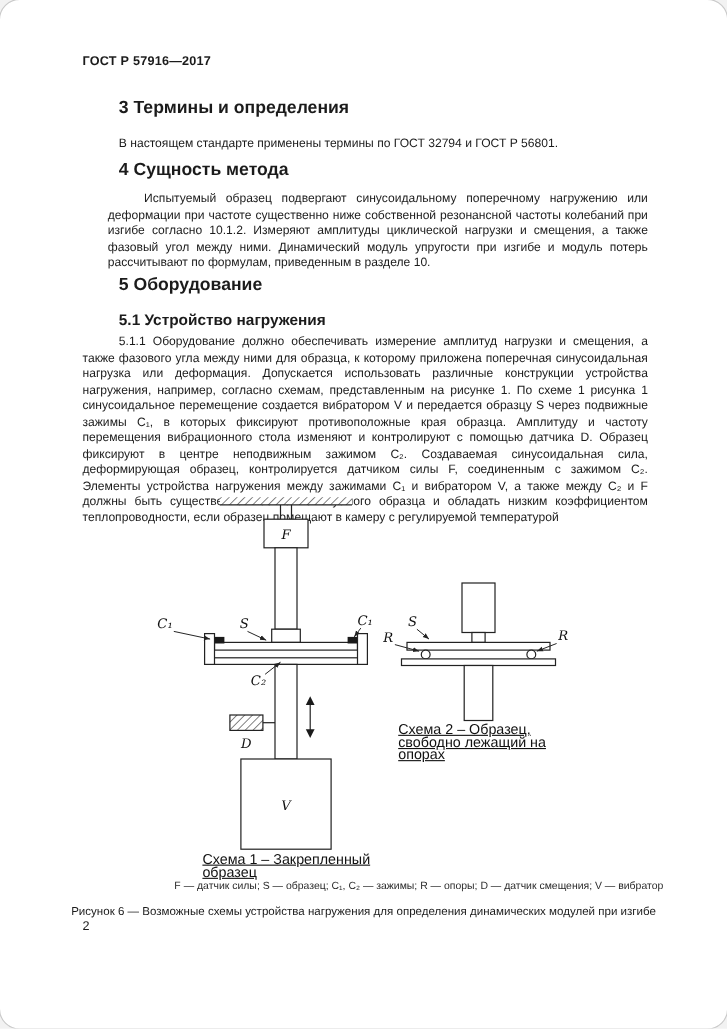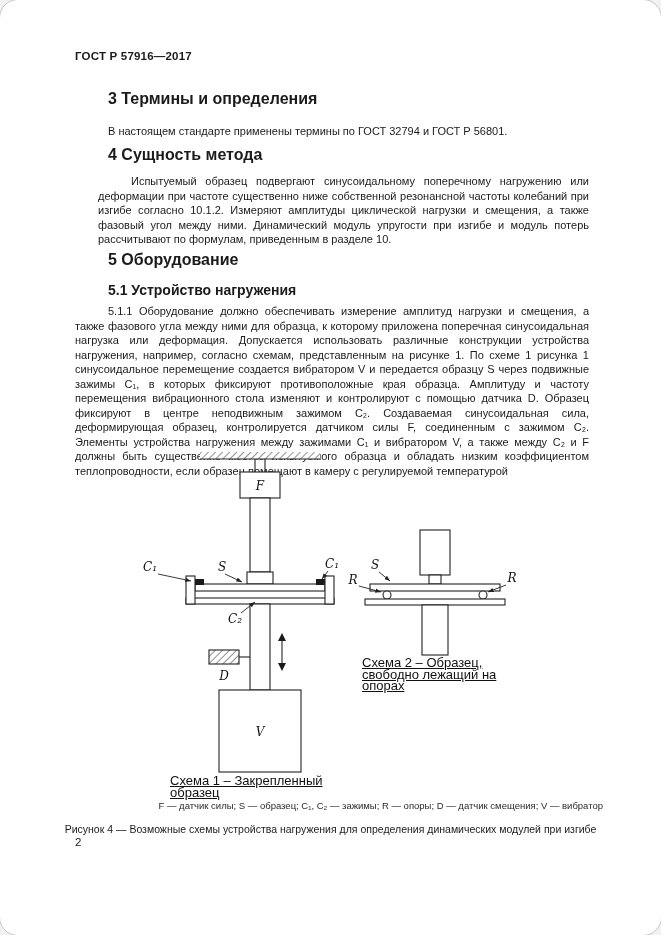--- a/index.html
+++ b/index.html
@@ -26,21 +26,21 @@
   #sec-method .para { margin-top:10px;margin-left:23px; }
   #sec-equipment { top:251px; }
   #sec-equipment .para { margin-top:6px; }
 
   .figure-svg { left:125px; top:450px; width:420px; height:335px; }
 
   .scheme-caption {
     font-size:13px; line-height:11.5px; text-align:left;
     text-decoration:underline; color:#111;
   }
-  #scheme1-caption { left:170px; top:775px; width:195px; }
+  #scheme1-caption { left:184px; top:775px; width:195px; }
   #scheme2-caption { left:362px; top:657px; width:150px; }
 
   .fig-legend { left:58px; top:800px; width:545px; text-align:right; font-size:9.5px; color:#2a2a2a; }
   .fig-caption { left:58px; top:823px; width:545px; text-align:center; font-size:10.5px; }
   .page-number { left:75px; top:836px; font-size:11.5px; }
 
   
   .st  { fill:#ffffff; stroke:#222; stroke-width:1.1; }
   .ln  { stroke:#222; stroke-width:1.1; }
   .lead{ stroke:#222; stroke-width:0.9; fill:none; }
@@ -148,17 +148,17 @@
 
       <text class="lbl" x="387" y="132" text-anchor="middle">R</text>
       <line class="lead" x1="381" y1="135" x2="363" y2="142" marker-end="url(#arr)"></line>
     </g>
   </svg>
 
   <div class="abs scheme-caption" id="scheme1-caption">Схема 1 – Закрепленный образец</div>
   <div class="abs scheme-caption" id="scheme2-caption">Схема 2 – Образец, свободно лежащий на опорах</div>
 
   <div class="abs fig-legend">F — датчик силы; S — образец; C₁, C₂ — зажимы; R — опоры; D — датчик смещения; V — вибратор</div>
-  <div class="abs fig-caption">Рисунок 4 — Возможные схемы устройства нагружения для определения динамических модулей при изгибе</div>
+  <div class="abs fig-caption">Рисунок 6 — Возможные схемы устройства нагружения для определения динамических модулей при изгибе</div>
 
   <div class="abs page-number">2</div>
 
 </div>
 
 </body></html>

